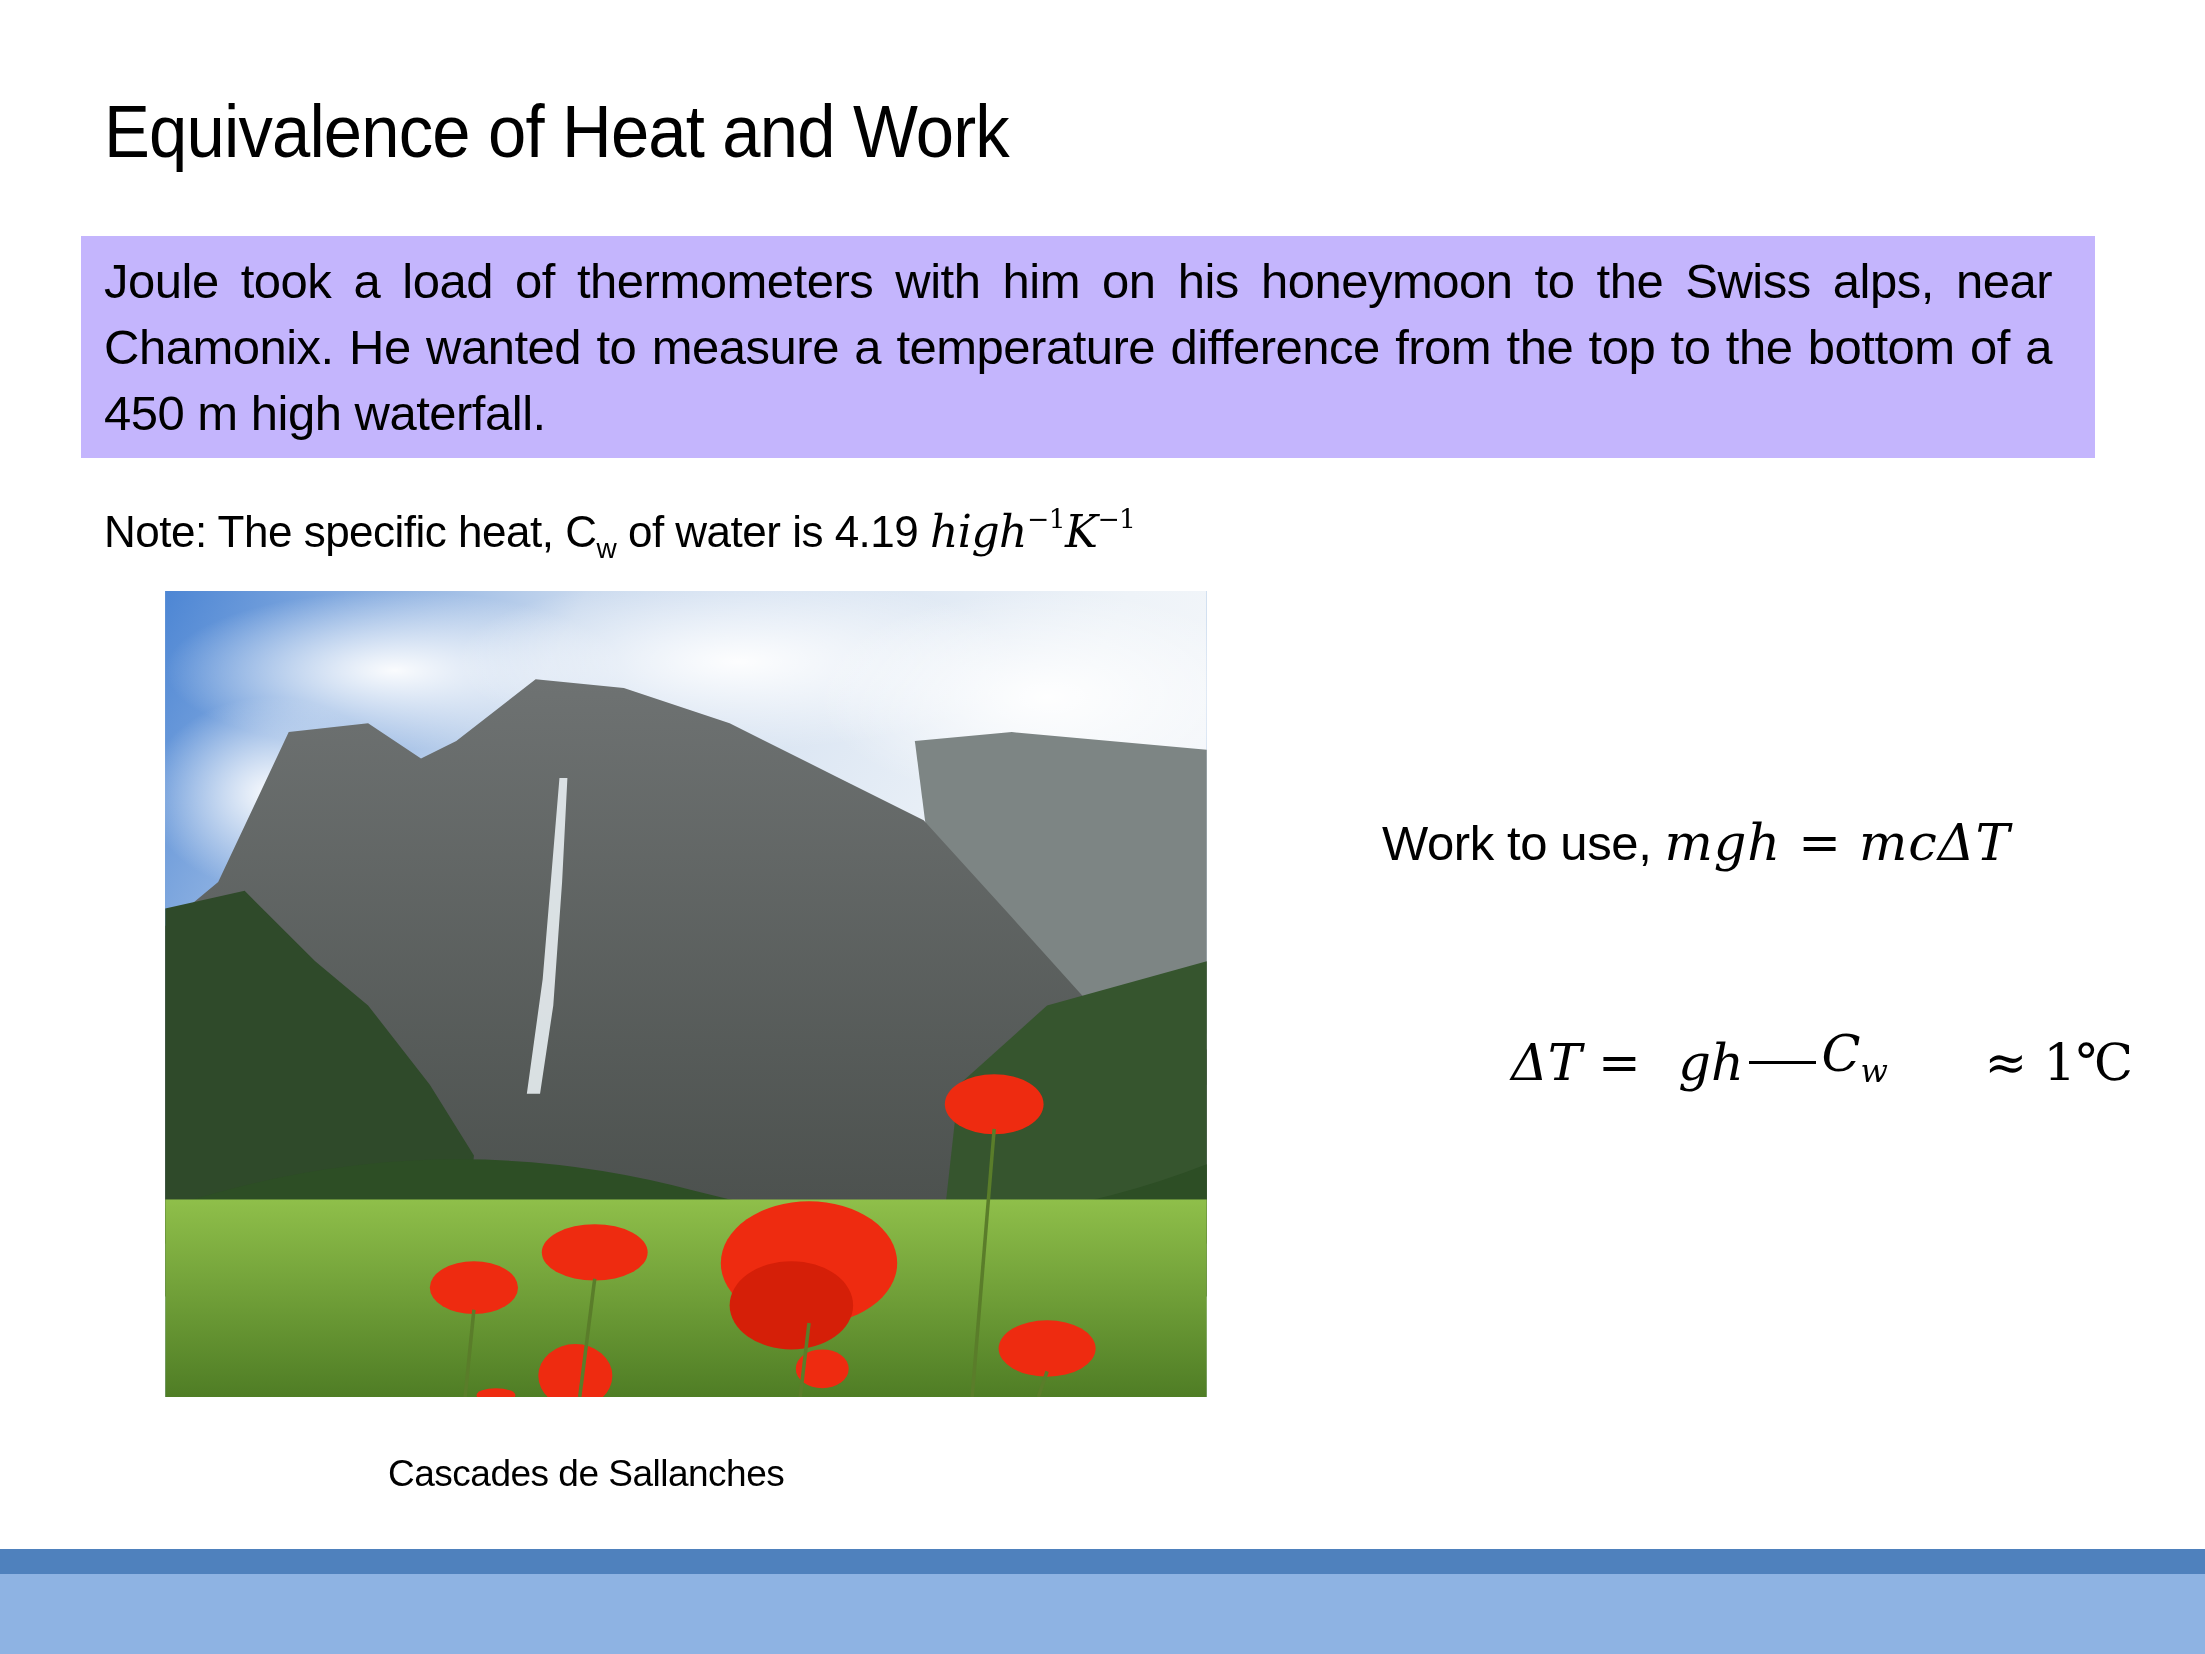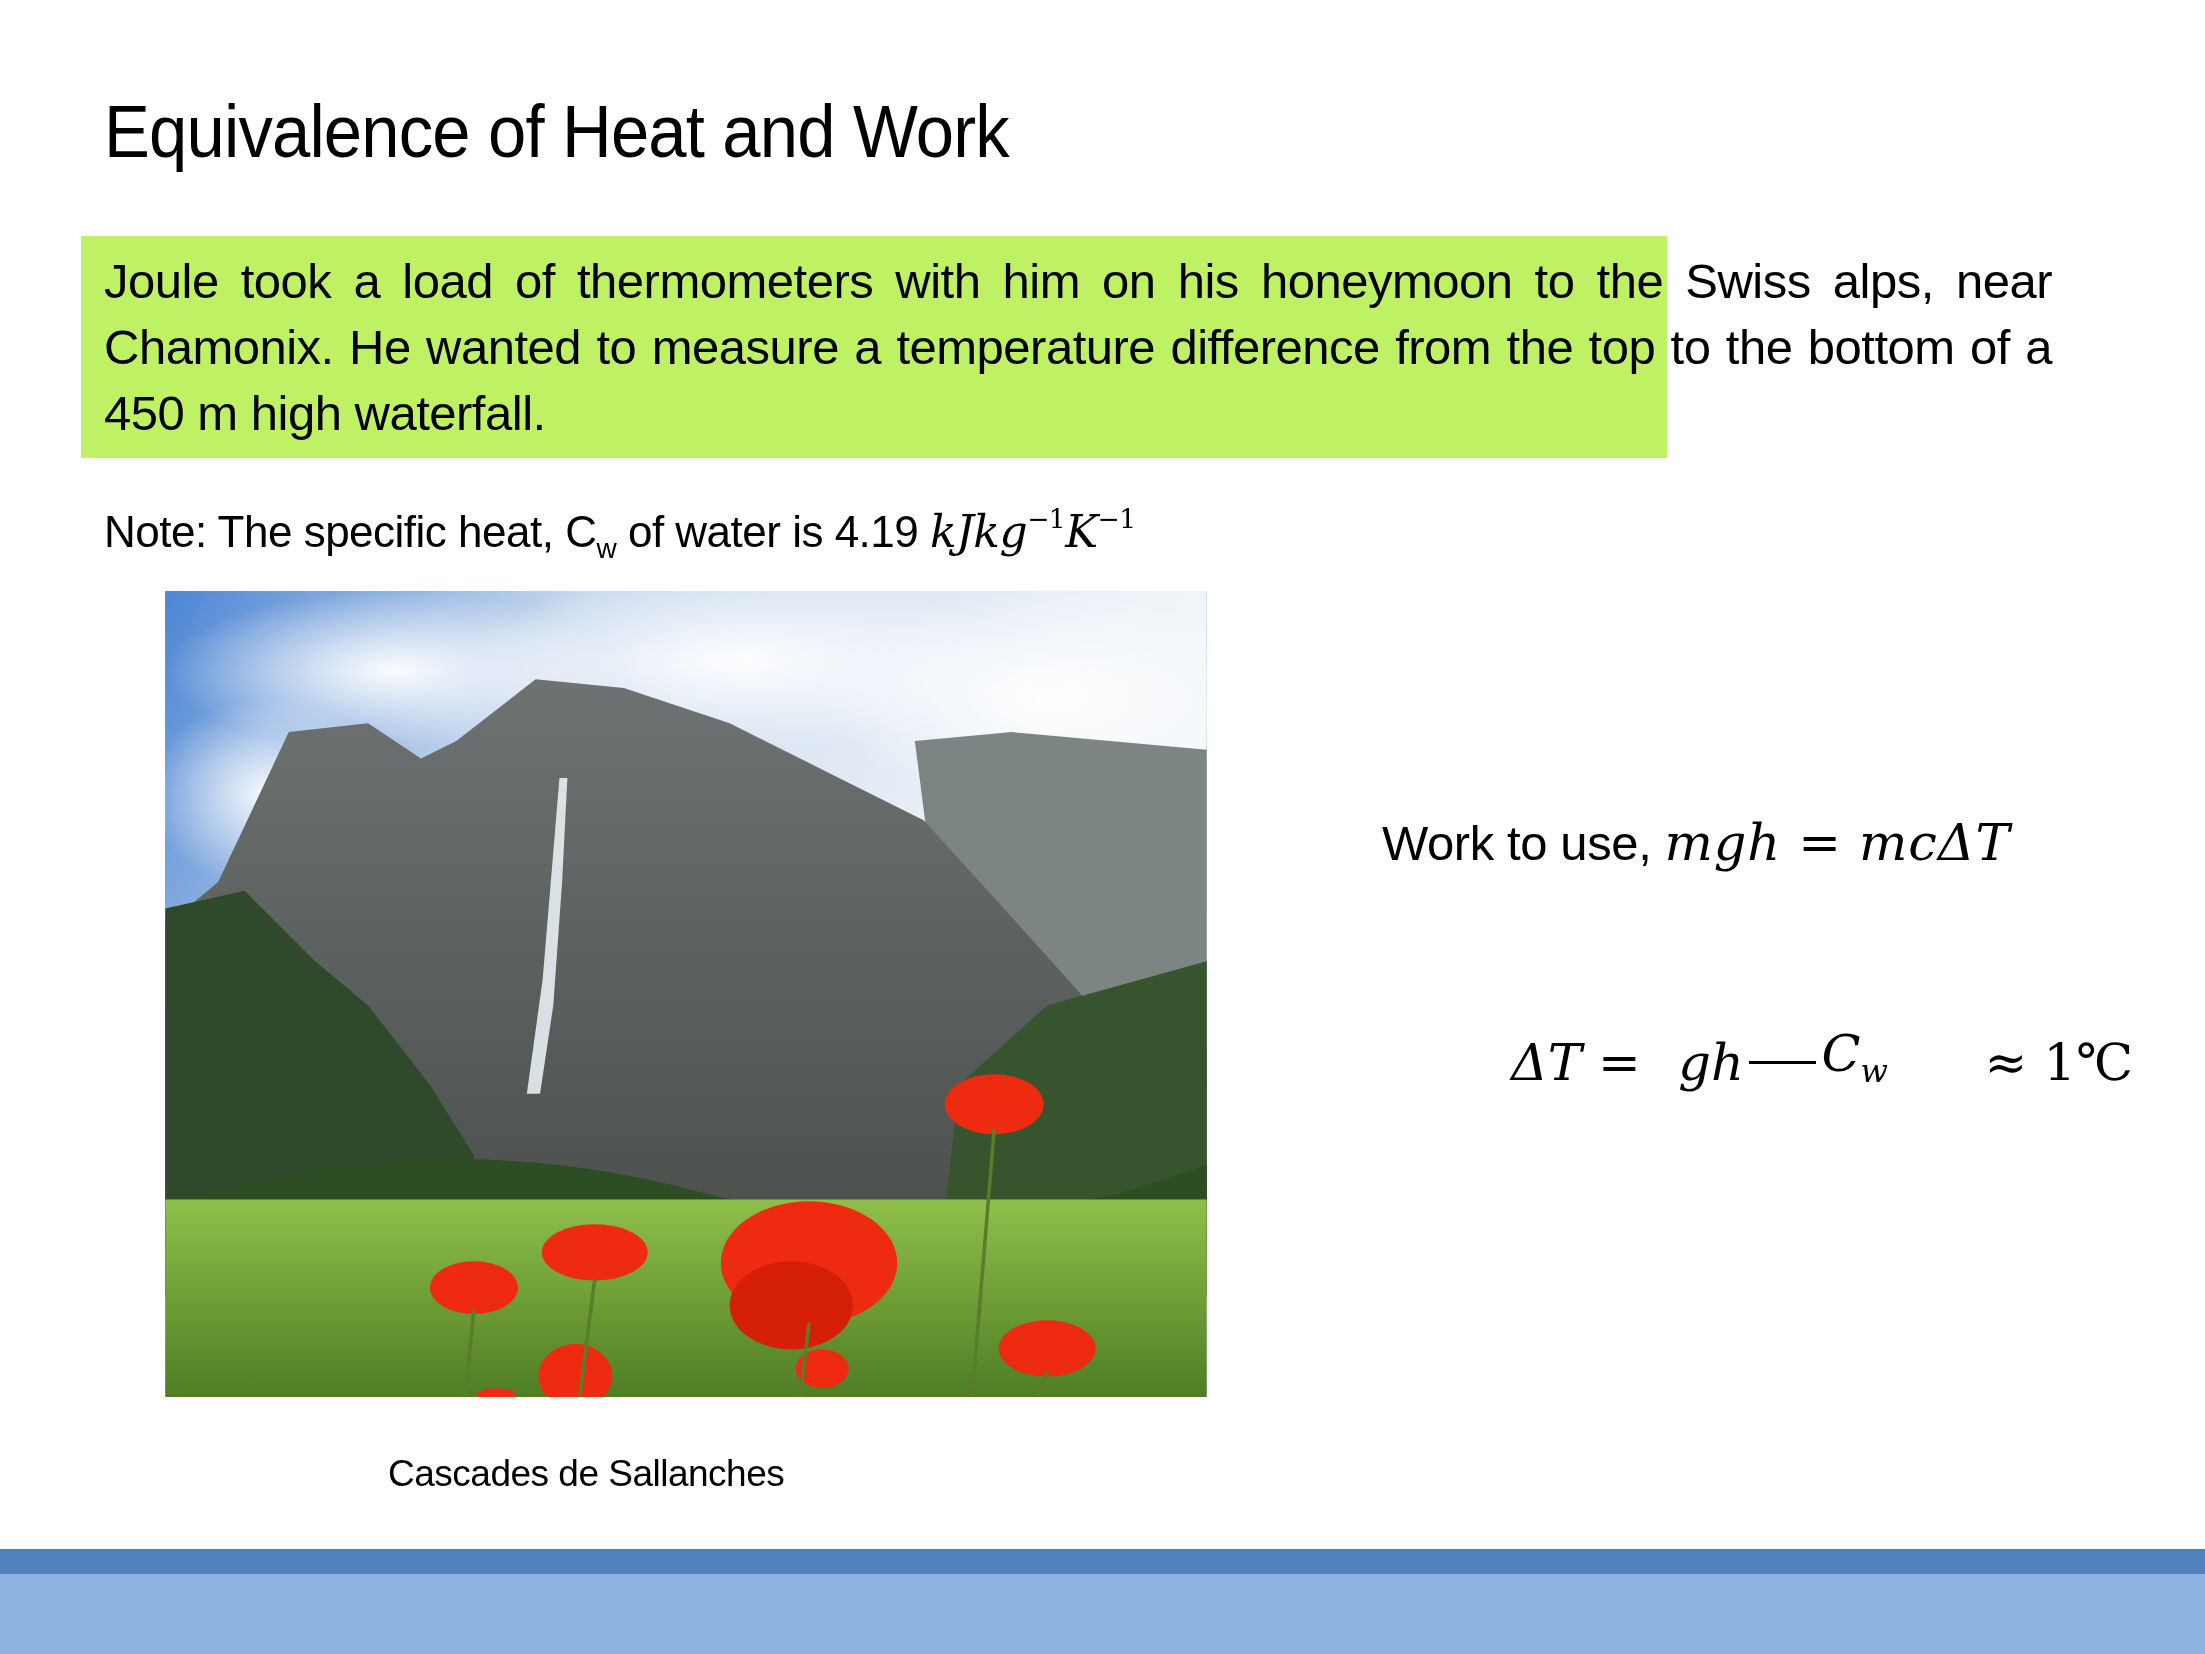--- a/index.html
+++ b/index.html
@@ -9,22 +9,22 @@
       font-family: "Liberation Sans", "DejaVu Sans", sans-serif;
       color: #000;
     }
     .title {
       position: absolute; left: 104px; top: 88px;
       font-size: 74px; line-height: 88px; white-space: nowrap;
       letter-spacing: -0.9px;
       transform: scaleX(0.93); transform-origin: left top;
     }
     .intro-box {
-      position: absolute; left: 81px; top: 236px; width: 1586px; height: 222px;
-      background: #bef264;
+      position: absolute; left: 81px; top: 236px; width: 2014px; height: 222px;
+      background: #c4b5fd;
     }
     .intro-text {
       position: absolute; left: 23px; top: 12.4px; width: 1948px;
       font-size: 49px; line-height: 66px; text-align: justify;
       letter-spacing: -0.5px;
     }
     .note {
       position: absolute; left: 104px; top: 490px;
       font-size: 44px; line-height: 58px; white-space: nowrap;
       letter-spacing: -0.5px;
@@ -64,21 +64,21 @@
   </style>
 </head>
 <body>
 
 <div class="title">Equivalence of Heat and Work</div>
 
 <div class="intro-box">
   <div class="intro-text">Joule took a load of thermometers with him on his honeymoon to the Swiss alps, near Chamonix. He wanted to measure a temperature difference from the top to the bottom of a 450 m high waterfall.</div>
 </div>
 
-<div class="note"><span>Note: The specific heat, C</span><sub>w</sub><span> of water is 4.19 </span><span class="math"><span>kJkg</span><sup>−1</sup><span>K</span><sup>−1</sup></span></div>
+<div class="note"><span>Note: The specific heat, C</span><sub>w</sub><span> of water is 4.19 </span><span class="math"><span>high</span><sup>−1</sup><span>K</span><sup>−1</sup></span></div>
 
 <div class="photo" title="Waterfall cascading from grey cliffs above a meadow with red poppies">
   <svg width="1042" height="806" viewBox="0 0 1181 914" xmlns="http://www.w3.org/2000/svg">
     <defs>
       <linearGradient id="sky" x1="0" y1="0" x2="1" y2="0.4">
         <stop offset="0" stop-color="#4d86d4"></stop>
         <stop offset="0.35" stop-color="#c9d9ee"></stop>
         <stop offset="0.8" stop-color="#eef3f8"></stop>
         <stop offset="1" stop-color="#f6f8fb"></stop>
       </linearGradient>

